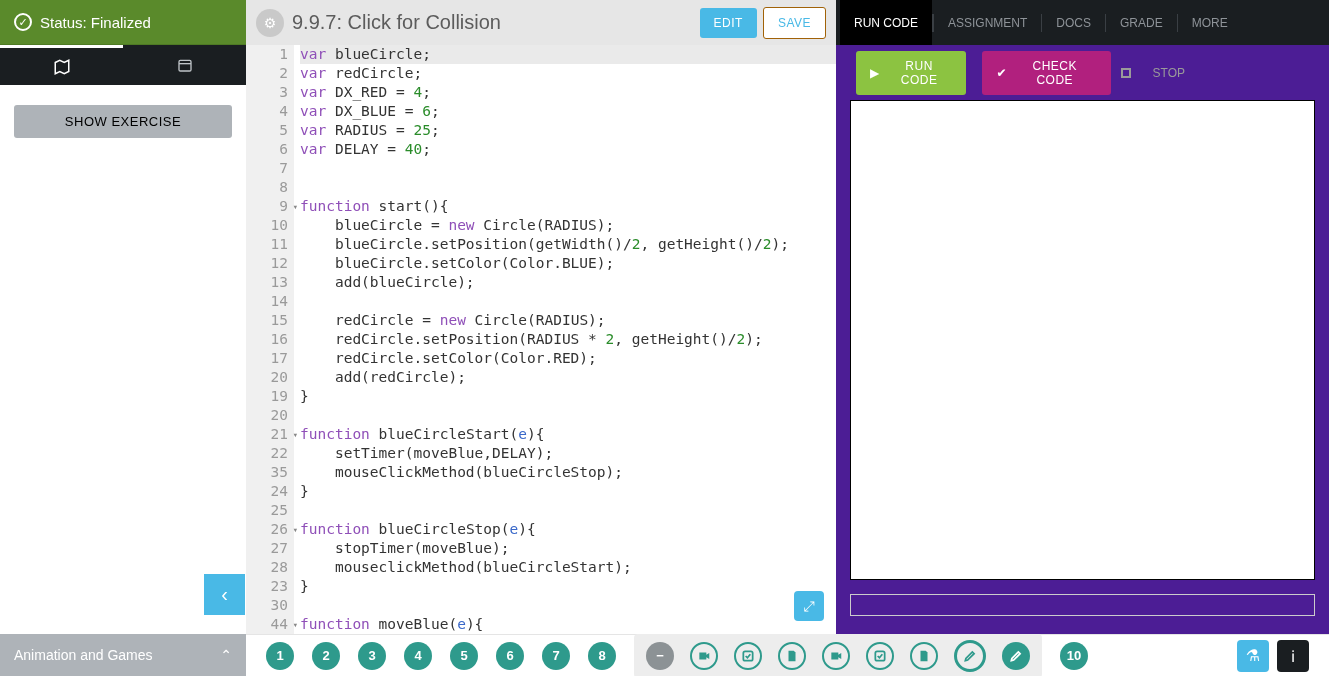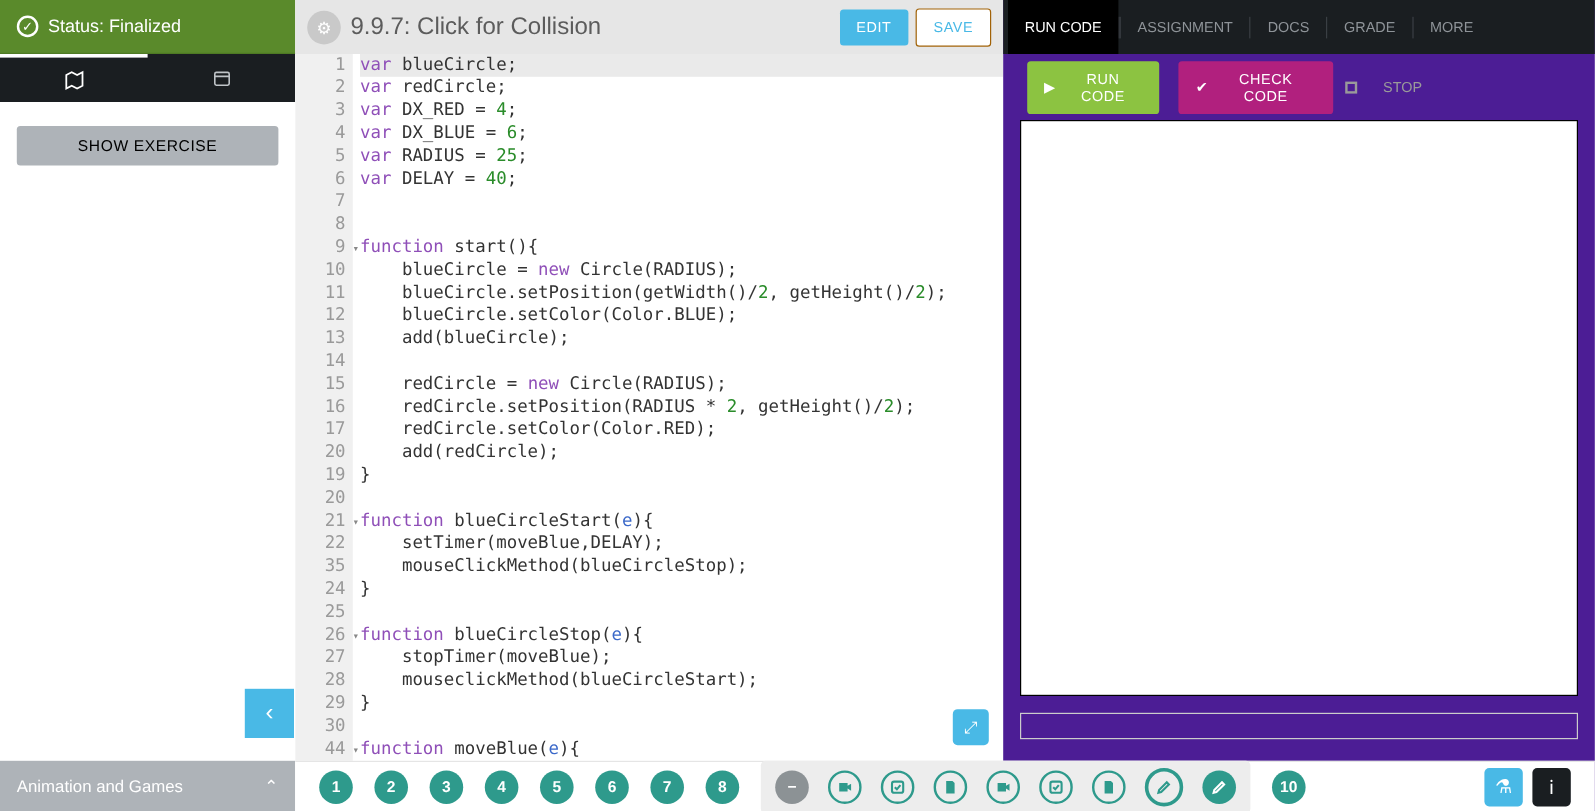--- a/index.html
+++ b/index.html
@@ -138,21 +138,21 @@
         <div>19</div>
         <div>20</div>
         <div class="fold">21</div>
         <div>22</div>
         <div>35</div>
         <div>24</div>
         <div>25</div>
         <div class="fold">26</div>
         <div>27</div>
         <div>28</div>
-        <div>29</div>
+        <div>23</div>
         <div>30</div>
         <div class="fold">44</div>
       </div>
     <div class="code" id="code"><div class="ln line-hl"><span class="kw">var</span> blueCircle;</div><div class="ln"><span class="kw">var</span> redCircle;</div><div class="ln"><span class="kw">var</span> DX_RED = <span class="num">4</span>;</div><div class="ln"><span class="kw">var</span> DX_BLUE = <span class="num">6</span>;</div><div class="ln"><span class="kw">var</span> RADIUS = <span class="num">25</span>;</div><div class="ln"><span class="kw">var</span> DELAY = <span class="num">40</span>;</div><div class="ln">&nbsp;</div><div class="ln">&nbsp;</div><div class="ln"><span class="kw">function</span> <span class="fn">start</span>(){</div><div class="ln">    blueCircle = <span class="kw">new</span> Circle(RADIUS);</div><div class="ln">    blueCircle.setPosition(getWidth()/<span class="num">2</span>, getHeight()/<span class="num">2</span>);</div><div class="ln">    blueCircle.setColor(Color.BLUE);</div><div class="ln">    add(blueCircle);</div><div class="ln">&nbsp;</div><div class="ln">    redCircle = <span class="kw">new</span> Circle(RADIUS);</div><div class="ln">    redCircle.setPosition(RADIUS * <span class="num">2</span>, getHeight()/<span class="num">2</span>);</div><div class="ln">    redCircle.setColor(Color.RED);</div><div class="ln">    add(redCircle);</div><div class="ln">}</div><div class="ln">&nbsp;</div><div class="ln"><span class="kw">function</span> <span class="fn">blueCircleStart</span>(<span class="param">e</span>){</div><div class="ln">    setTimer(moveBlue,DELAY);</div><div class="ln">    mouseClickMethod(blueCircleStop);</div><div class="ln">}</div><div class="ln">&nbsp;</div><div class="ln"><span class="kw">function</span> <span class="fn">blueCircleStop</span>(<span class="param">e</span>){</div><div class="ln">    stopTimer(moveBlue);</div><div class="ln">    mouseclickMethod(blueCircleStart);</div><div class="ln">}</div><div class="ln">&nbsp;</div><div class="ln"><span class="kw">function</span> <span class="fn">moveBlue</span>(<span class="param">e</span>){</div></div>
   </div>
   <div class="expand-btn">
     <span>⤢</span>
   </div>
 </div>
 

